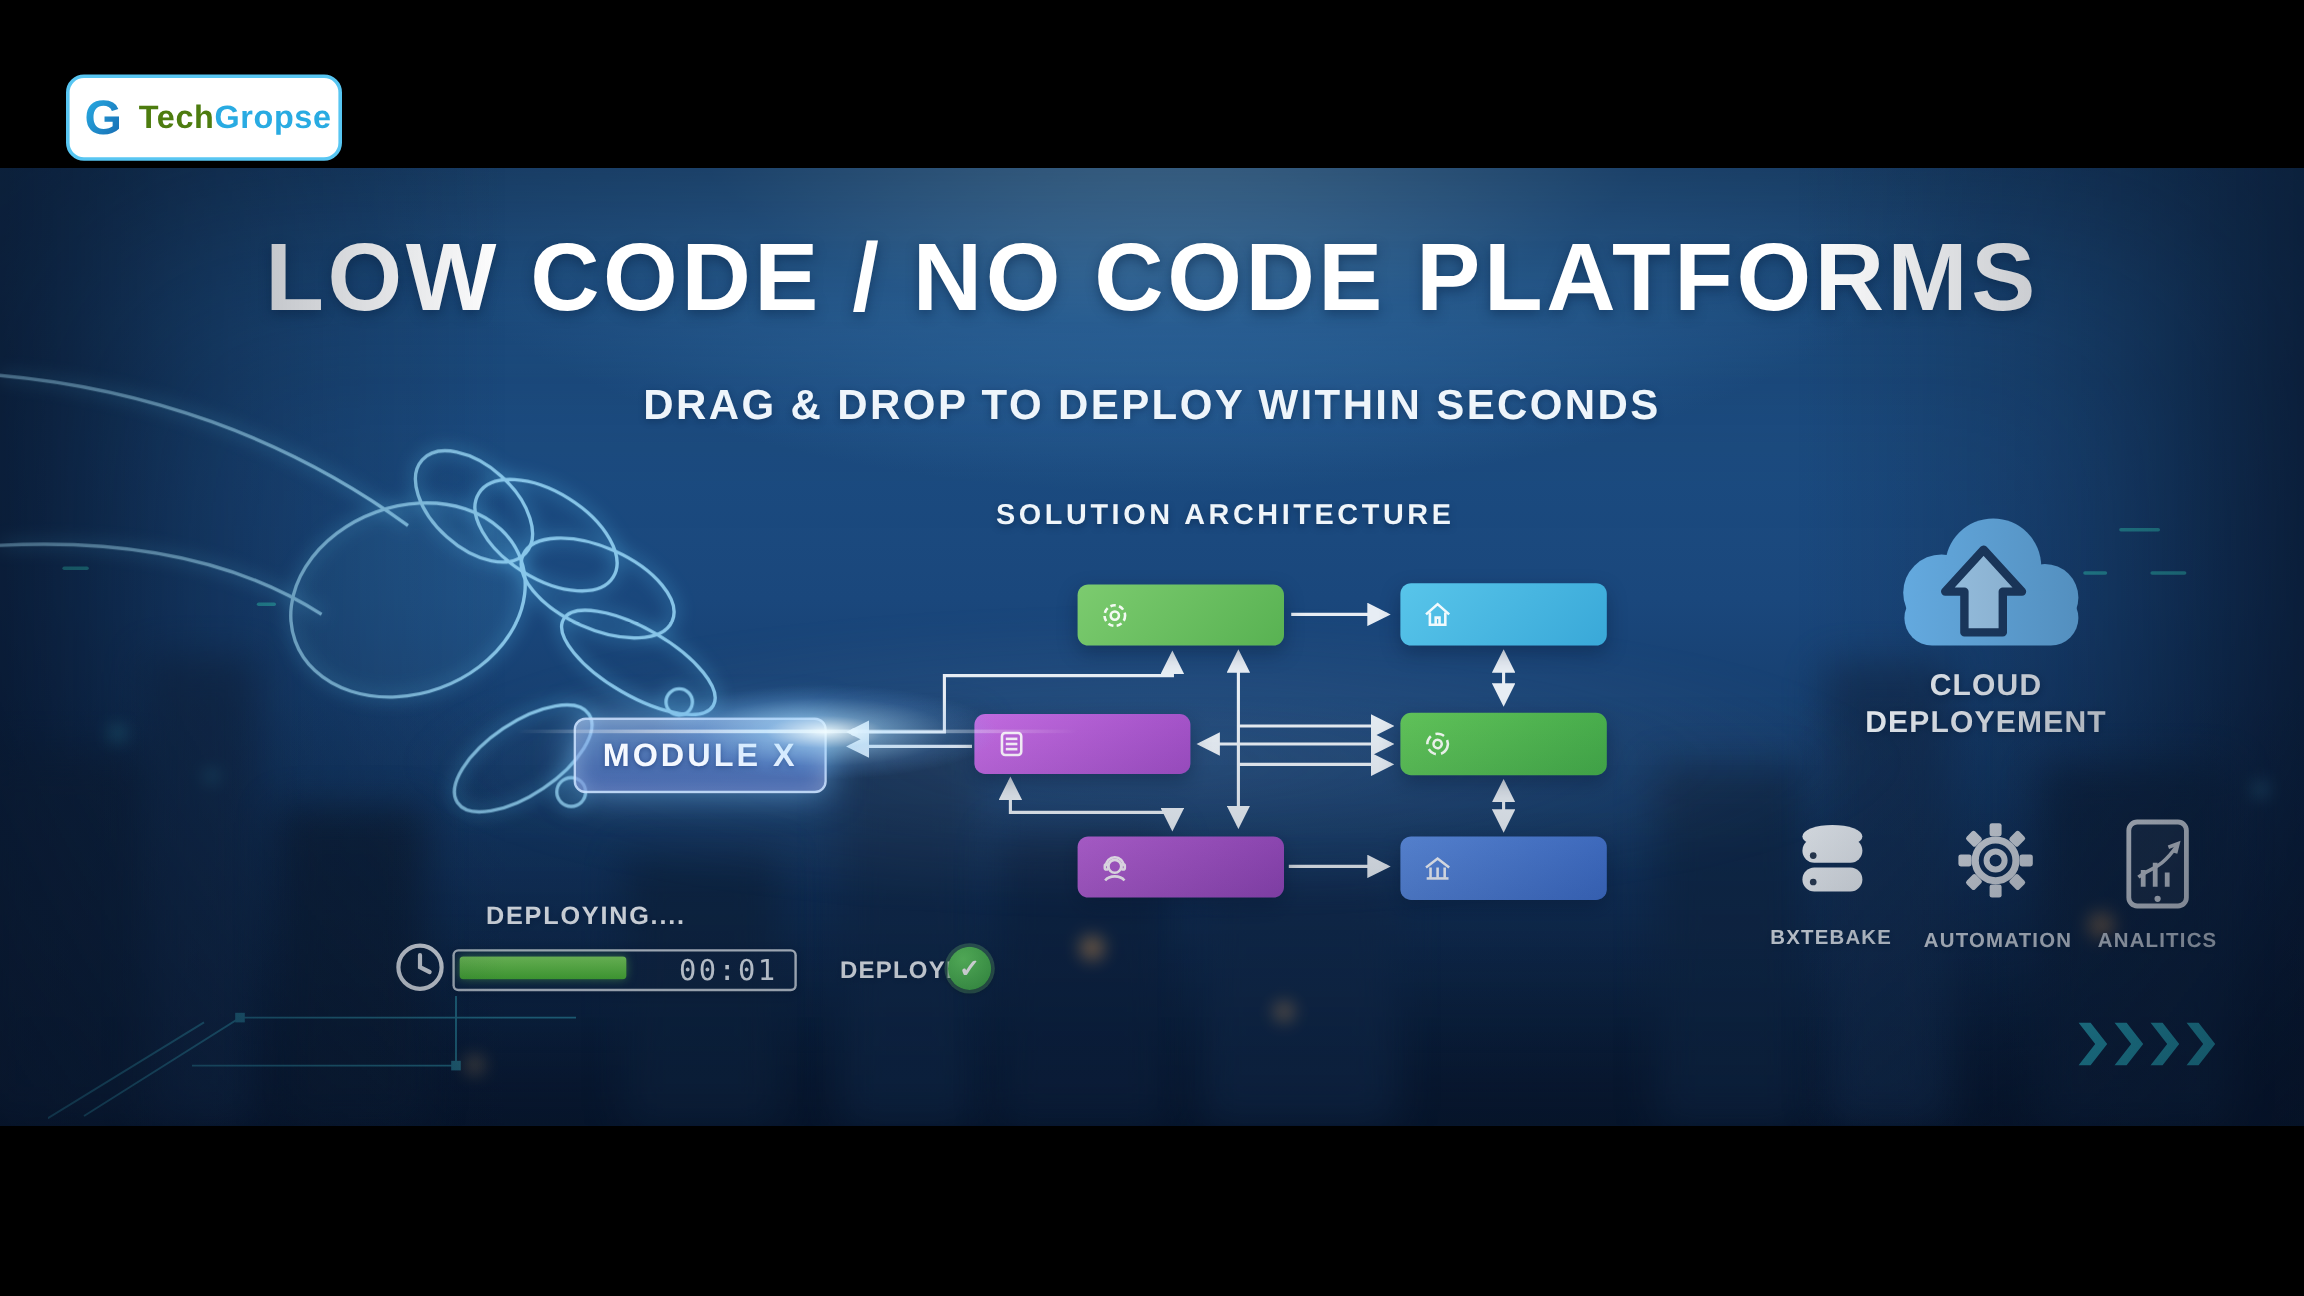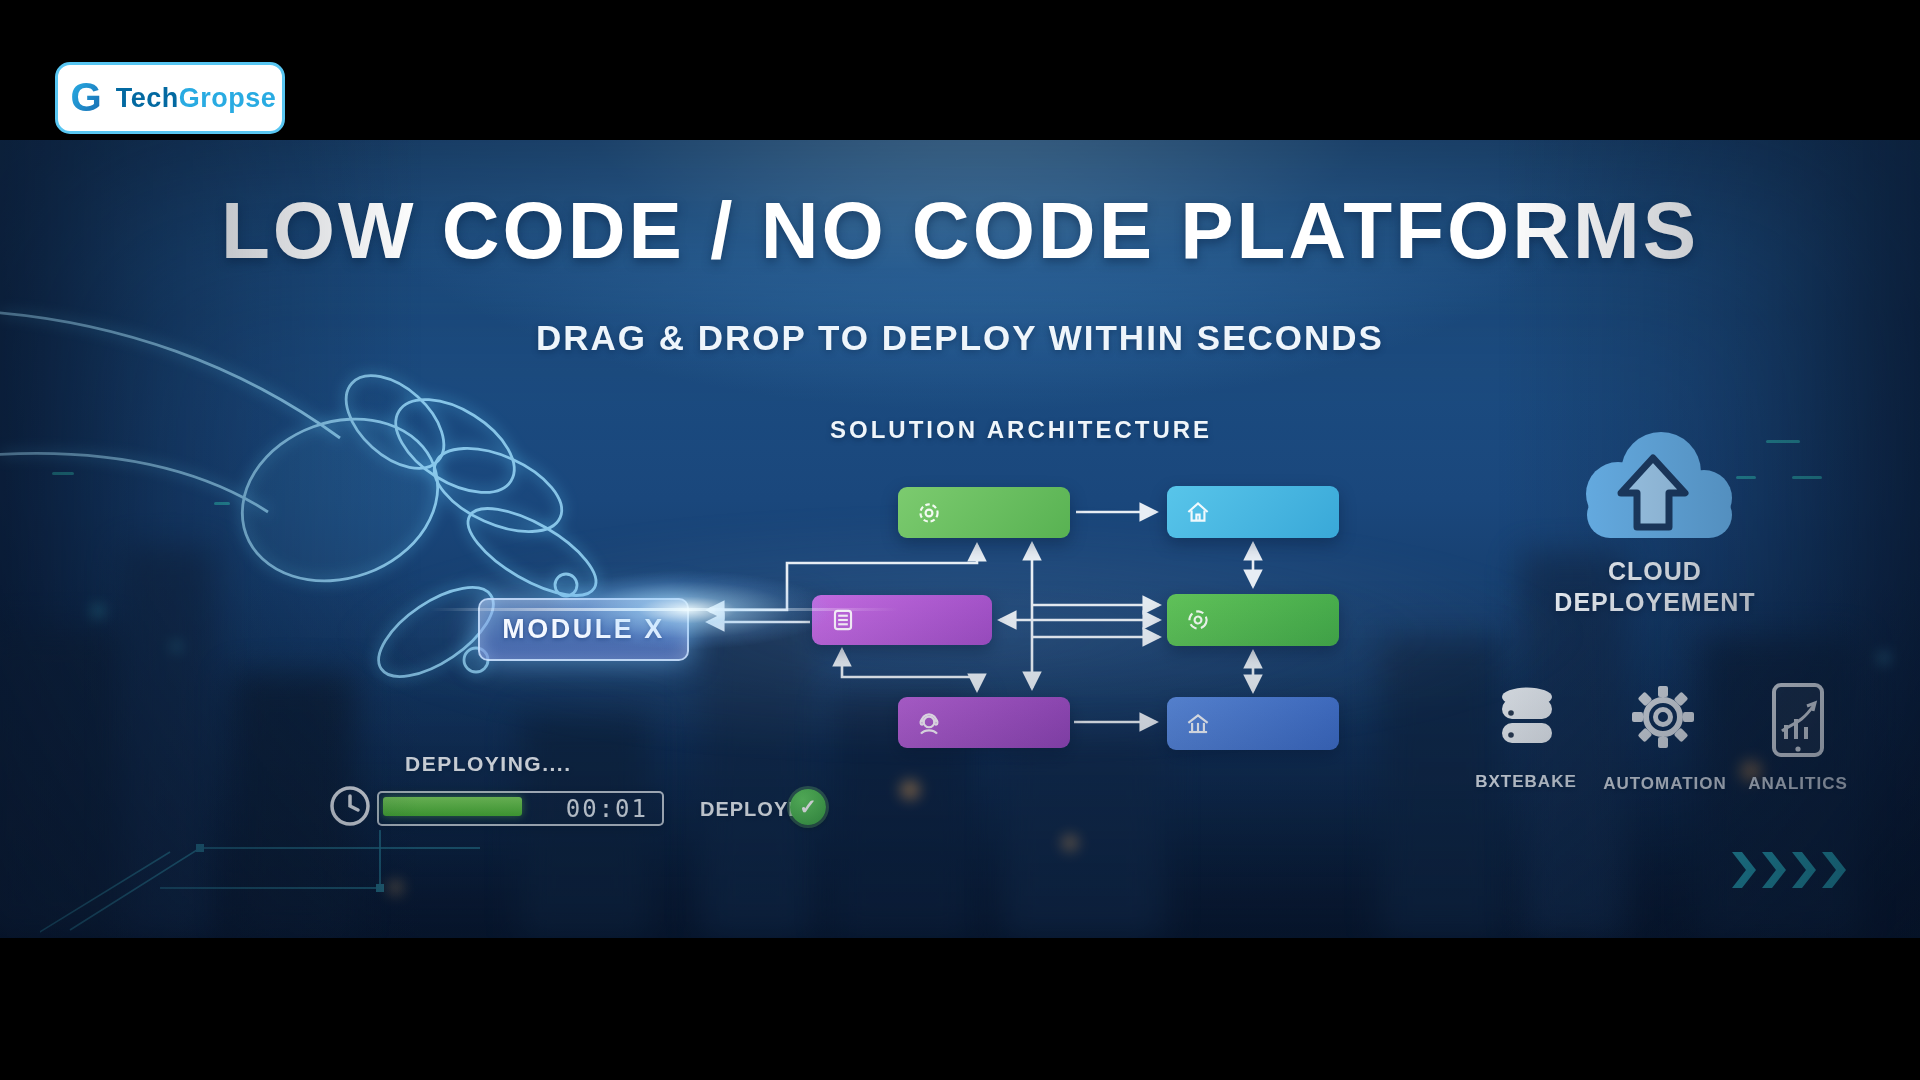--- a/index.html
+++ b/index.html
@@ -8,21 +8,21 @@
   
   .bar{position:absolute;left:0;width:1920px;background:#000;}
   .bar.top{top:0;height:140px;}
   .bar.bottom{top:938px;height:142px;}
 
   
   .logo{position:absolute;left:55px;top:62px;width:224px;height:66px;background:#fff;
         border:3px solid #58c6f2;border-radius:15px;display:flex;align-items:center;
         justify-content:center;gap:8px;z-index:40;}
   .logo .word{font-size:27px;font-weight:bold;letter-spacing:.5px;}
-  .logo .tech{color:#0369a1;} .logo .gropse{color:#29abe2;}
+  .logo .tech{color:#4d7c0f;} .logo .gropse{color:#29abe2;}
 
   
   .photo{position:absolute;left:0;top:140px;width:1920px;height:798px;overflow:hidden;
     background:
       radial-gradient(980px 460px at 51% -60px, rgba(130,198,245,.95) 0%, rgba(64,133,195,.5) 42%, rgba(64,133,195,0) 72%),
       linear-gradient(180deg,#2a6aa8 0%,#22599293 22%,#1a477c 45%,#133661 70%,#0d2443 100%),#16406f;
     box-shadow:inset 0 0 200px 60px rgba(3,12,28,.7);}
   .photo::after{content:"";position:absolute;inset:0;
       background:linear-gradient(90deg,rgba(7,18,38,.5),transparent 22%,transparent 78%,rgba(7,18,38,.45)),
                  linear-gradient(180deg,transparent 55%,rgba(6,16,34,.35) 100%);pointer-events:none;}

